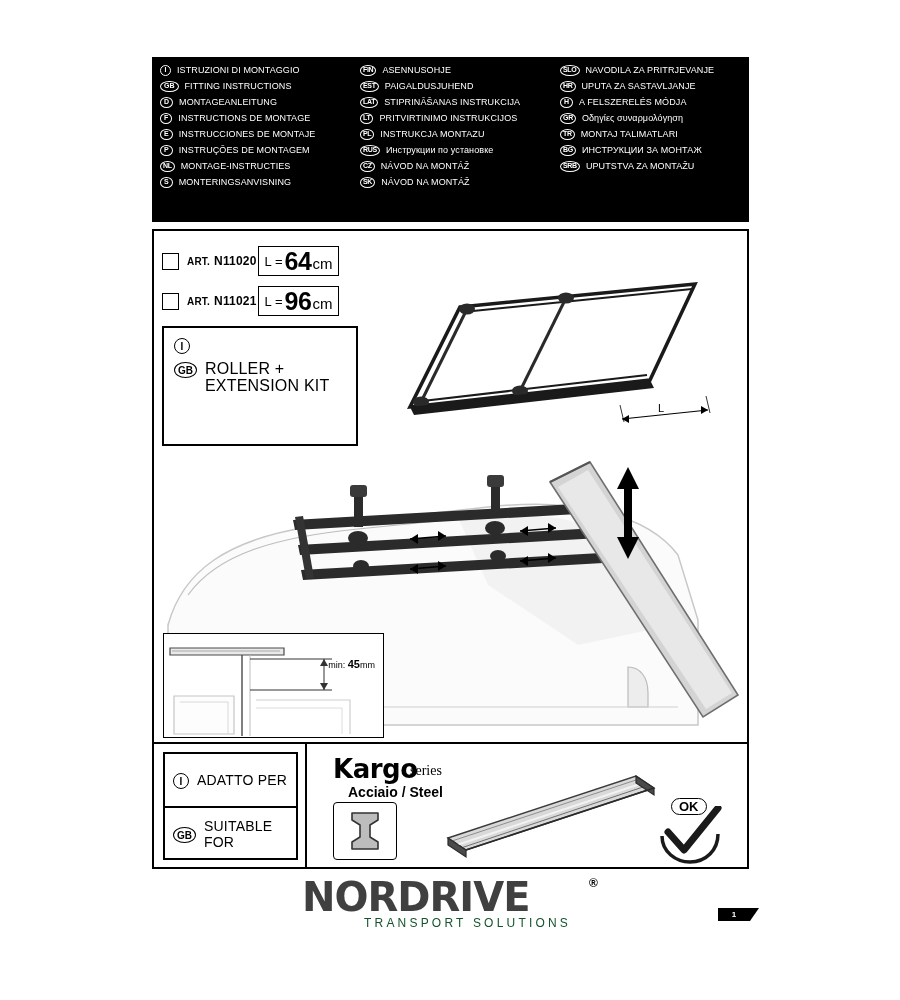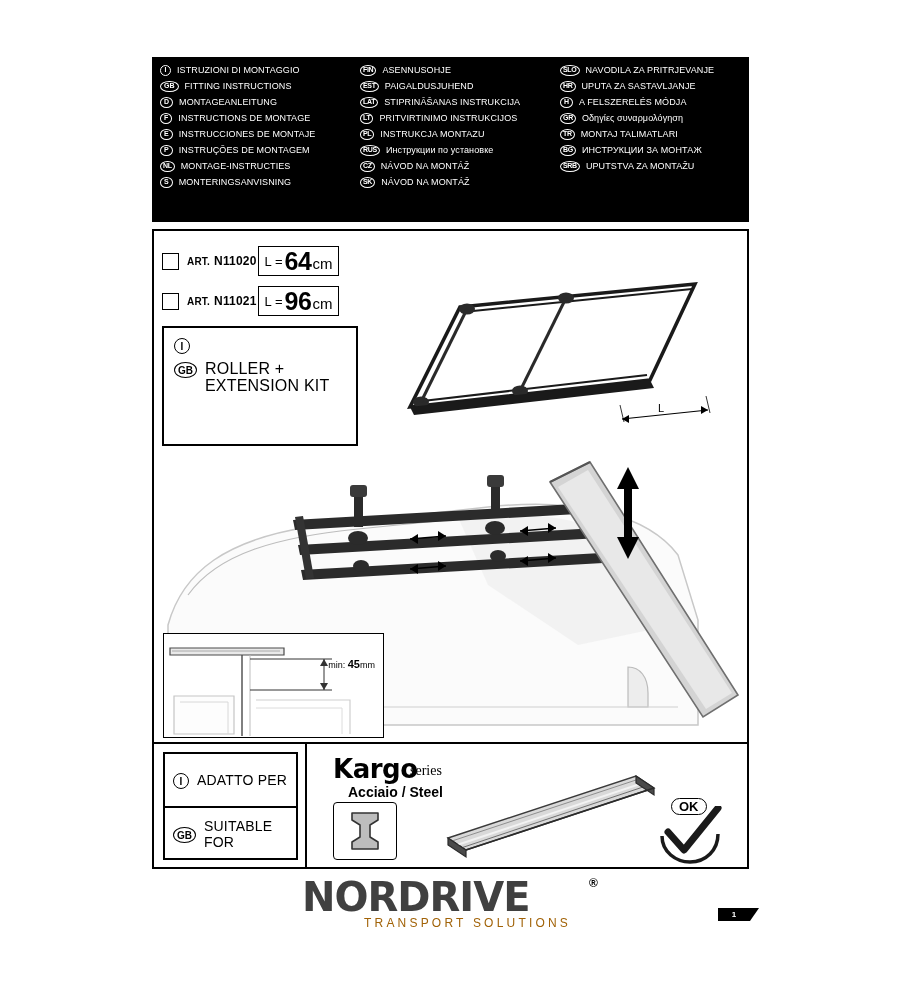--- a/index.html
+++ b/index.html
@@ -287,21 +287,21 @@
     top: 876px;
     font-size: 12px;
     font-weight: bold;
   }
   .logo-sub {
     position: absolute;
     left: 364px;
     top: 916px;
     font-size: 12px;
     letter-spacing: 3.2px;
-    color: #a16207;
+    color: #14532d;
   }
   .page-num {
     position: absolute;
     left: 718px;
     top: 908px;
     width: 32px;
     height: 13px;
     background: #000;
     color: #fff;
     font-size: 8px;

